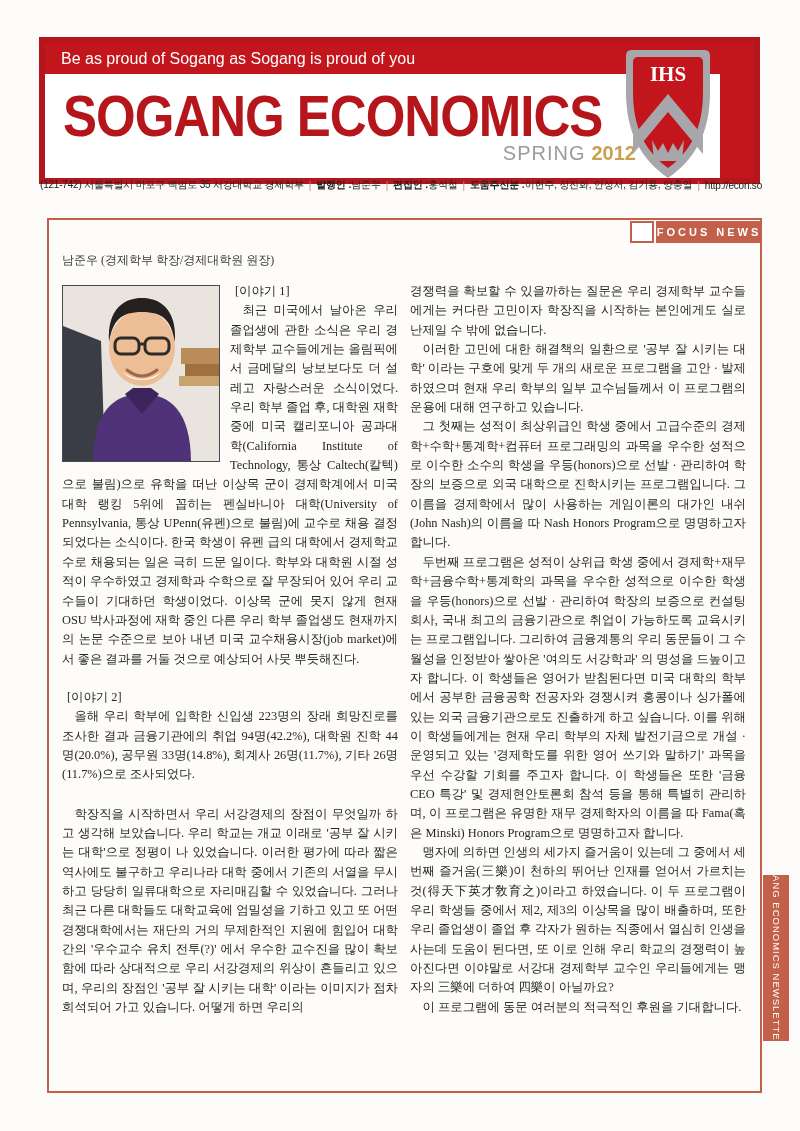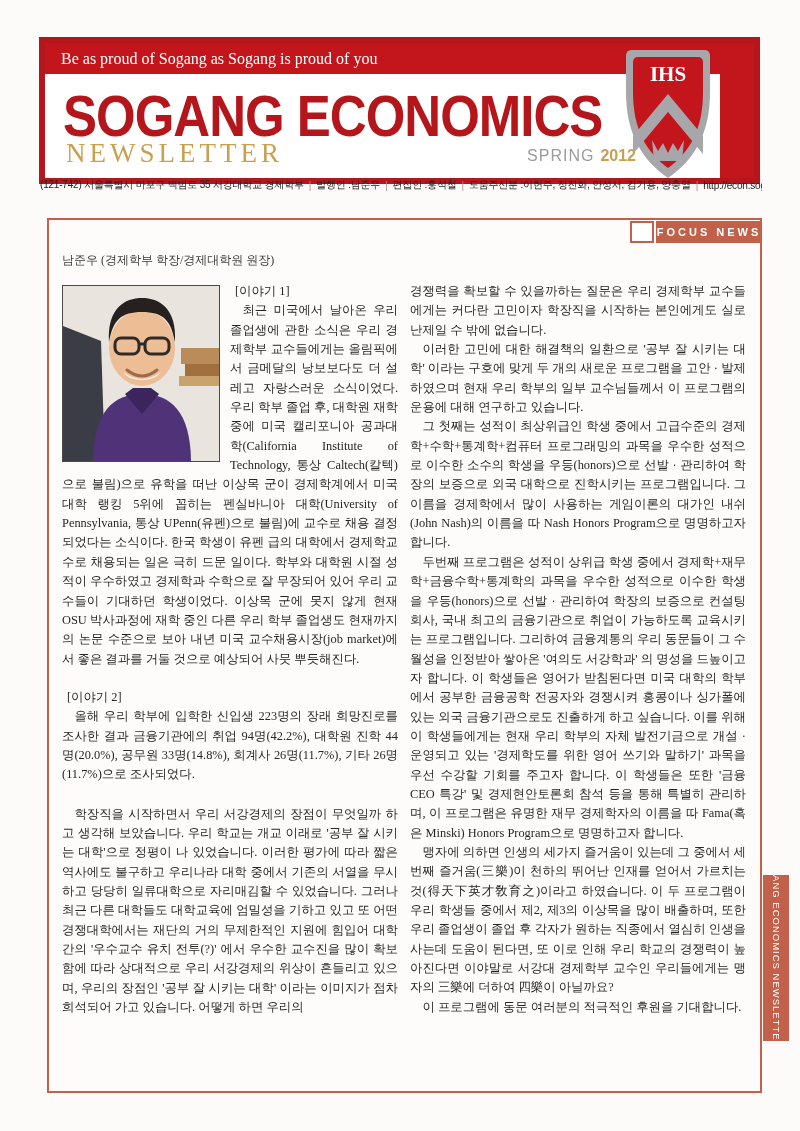--- a/index.html
+++ b/index.html
@@ -11,55 +11,55 @@
   }
 
   
   .header-box {
     position:absolute; left:39px; top:37px; width:721px; height:147px;
     border:6px solid #b5161b; background:#ffffff;
   }
   .slogan-band {
     position:absolute; left:0; top:0; right:0; height:31px;
     background:#c3161c; color:#ffffff;
-    font-family:Liberation Serif, serif; font-size:16px;
+    font-family:Liberation Sans, sans-serif; font-size:16px;
     display:flex; align-items:center; padding-left:16px;
   }
   .right-red-band {
     position:absolute; top:0; right:0; bottom:0; width:34px; background:#c3161c;
   }
   .main-title {
     position:absolute; left:18px; top:40px;
     font-family:"Liberation Sans",sans-serif; font-weight:bold;
     font-size:51px; color:#b5161b; letter-spacing:-1px; white-space:nowrap;
     transform:scaleY(1.12); transform-origin:left top;
   }
   .newsletter-word {
     position:absolute; left:21px; bottom:9px;
     font-family:"Liberation Serif","DejaVu Serif",serif;
     font-size:27px; color:#c8a050; letter-spacing:4px;
   }
   .season-block {
     position:absolute; right:118px; bottom:13px;
-    font-family:"Liberation Sans",sans-serif; font-size:16px;
+    font-family:"Liberation Sans",sans-serif; font-size:20px;
   }
   .season-word { color:#9b9b9b; letter-spacing:1px; }
   .season-year { color:#c8a050; font-weight:bold; margin-left:6px; }
   .crest {
     position:absolute; right:42px; top:5px; width:88px; height:132px;
   }
 
   
   .info-line {
     position:absolute; left:40px; top:176px; width:722px; height:18px;
     font-family:"Liberation Sans",sans-serif; font-size:10px; color:#222;
     white-space:nowrap; overflow:hidden; letter-spacing:-0.2px;
     display:flex; align-items:center;
   }
-  .info-line b { font-weight:normal; }
+  .info-line b { font-weight:bold; }
   .sep { color:#b08a8a; margin:0 5px; font-weight:normal; }
 
   
   .content-box {
     position:absolute; left:47px; top:218px; width:715px; height:875px;
     border:2px solid #c2604a; background:#fdfcfa;
   }
   .focus-square {
     position:absolute; left:630px; top:221px; width:24px; height:22px;
     background:#ffffff; border:2px solid #c2604a;
@@ -101,21 +101,20 @@
 <body>
 
 <div class="page">
 
   <div class="header-box">
     <div class="slogan-band">
       <span>Be as proud of Sogang as Sogang is proud of you</span>
     </div>
     <div class="right-red-band"></div>
     <div class="main-title">SOGANG ECONOMICS</div>
-    <div class="newsletter-word">NEWSLETTER</div>
     <div class="season-block">
       <span class="season-word">SPRING</span><span class="season-year">2012</span>
     </div>
 
     <svg class="crest" viewBox="0 0 88 132">
       <path d="M8,2 L80,2 C84,2 86,4 86,8 L86,44 C86,86 70,112 44,130 C18,112 2,86 2,44 L2,8 C2,4 4,2 8,2 Z" fill="#a7a7ab"></path>
       <path d="M14,9 L74,9 C77,9 79,11 79,14 L79,44 C79,81 66,104 44,120 C22,104 9,81 9,44 L9,14 C9,11 11,9 14,9 Z" fill="#c3161c"></path>
       <polygon points="9,88 44,46 79,88 79,106 44,64 9,106" fill="#a7a7ab"></polygon>
       <polygon points="28,92 34,103 39,95 44,105 49,95 54,103 60,92 58,113 30,113" fill="#a7a7ab"></polygon>
       <text x="44" y="33" text-anchor="middle" font-family="Liberation Serif, DejaVu Serif, serif" font-size="21" font-weight="bold" fill="#ffffff">IHS</text>

